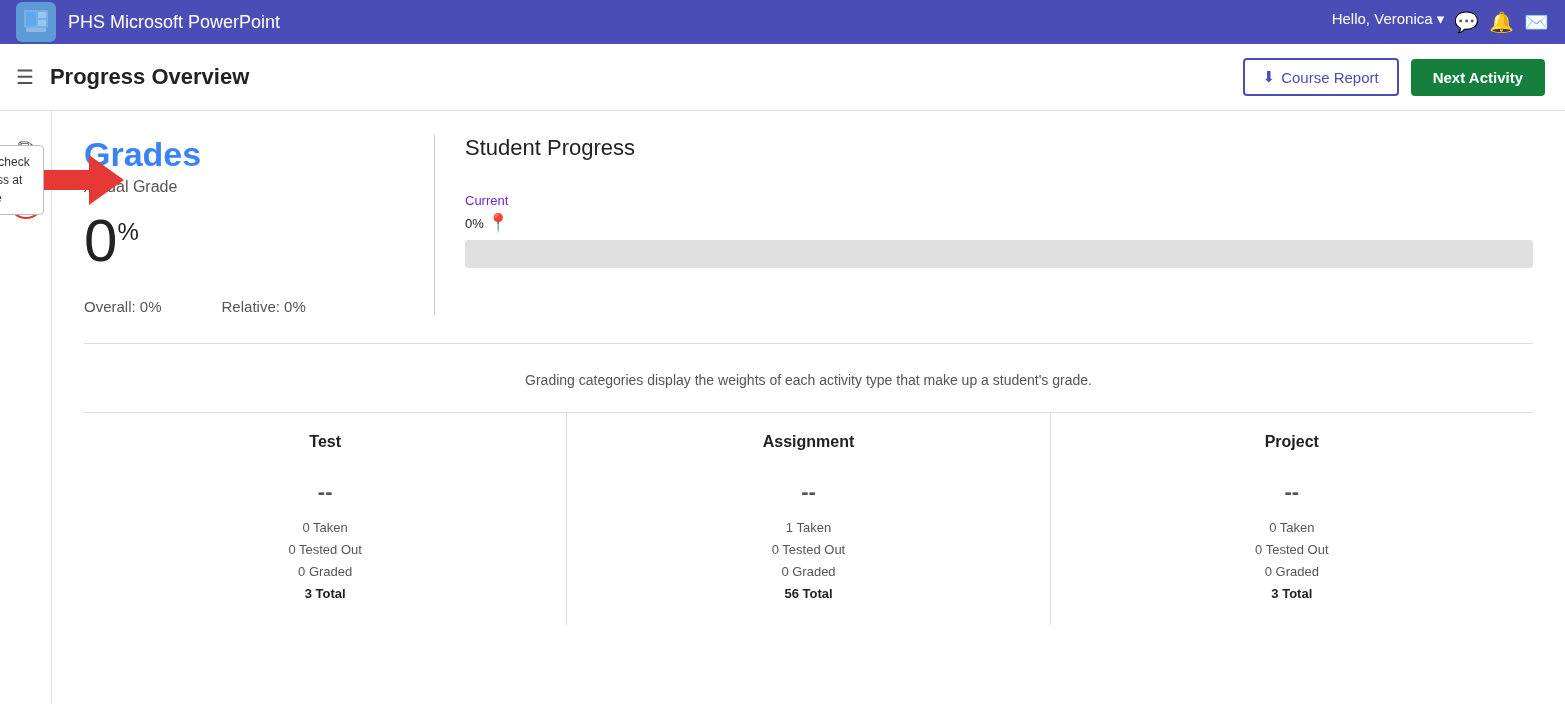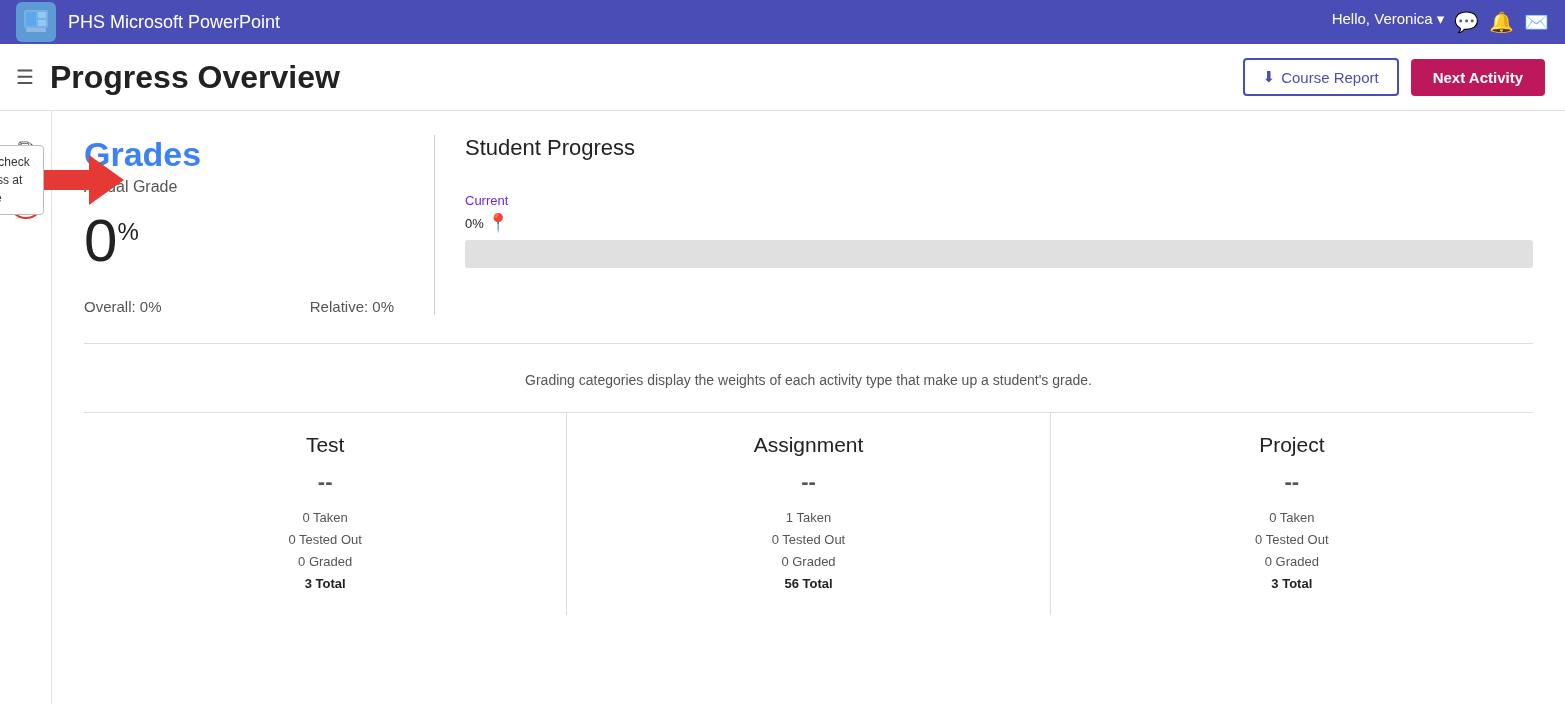--- a/index.html
+++ b/index.html
@@ -59,21 +59,21 @@
       align-items: center;
       gap: 16px;
       flex: 1;
     }
     .menu-icon {
       font-size: 20px;
       color: #555;
       cursor: pointer;
     }
     .page-title {
-      font-size: 32px;
+      font-size: 22px;
       font-weight: 600;
       color: #222;
     }
     .sub-header-right {
       display: flex;
       align-items: center;
       gap: 12px;
     }
     .btn-course-report {
       display: flex;
@@ -82,21 +82,21 @@
       border: 2px solid #4a4db5;
       color: #4a4db5;
       background: #fff;
       padding: 8px 18px;
       border-radius: 4px;
       font-size: 15px;
       cursor: pointer;
       font-weight: 500;
     }
     .btn-next-activity {
-      background: #be185d;
+      background: #15803d;
       color: #fff;
       border: none;
       padding: 10px 22px;
       border-radius: 4px;
       font-size: 15px;
       cursor: pointer;
       font-weight: 600;
     }
 
     
@@ -169,21 +169,20 @@
       font-size: 24px;
       font-weight: 400;
       vertical-align: super;
     }
     .grade-summary {
       display: flex;
       gap: 60px;
       margin-top: 24px;
       color: #555;
       font-size: 15px;
-      justify-content: space-between;
     }
     .divider-v {
       width: 1px;
       background: #ccc;
       margin: 0 10px;
       align-self: stretch;
     }
 
     
     .progress-panel {
@@ -244,24 +243,24 @@
     .gbc-col {
       flex: 1;
       padding: 20px 16px;
       border-right: 1px solid #ddd;
       text-align: center;
     }
     .gbc-col:last-child {
       border-right: none;
     }
     .gbc-col-title {
-      font-size: 21px;
-      font-weight: 400;
-      color: #222;
-      margin-bottom: 12px;
+      font-size: 16px;
+      font-weight: 700;
+      color: #222;
+      margin-bottom: 28px;
     }
     .gbc-dash {
       font-size: 22px;
       color: #555;
       font-weight: 700;
       margin-bottom: 12px;
     }
     .gbc-stats {
       font-size: 13px;
       color: #555;

